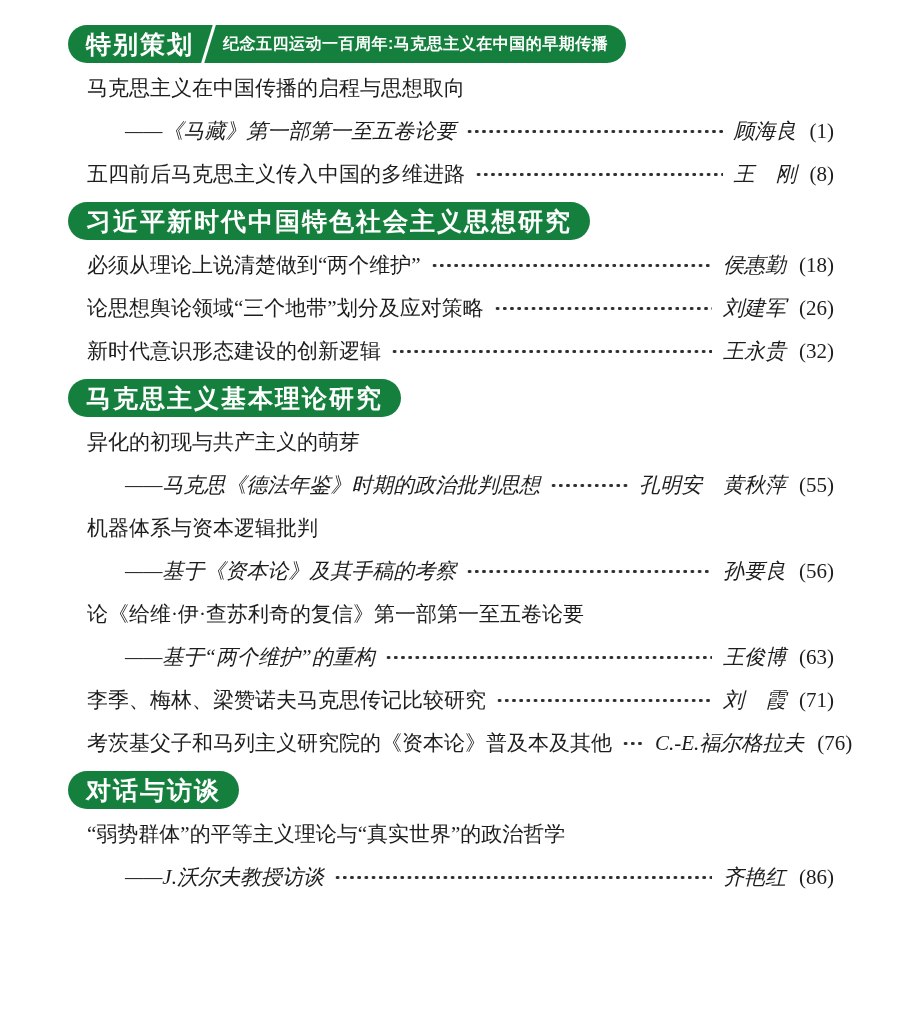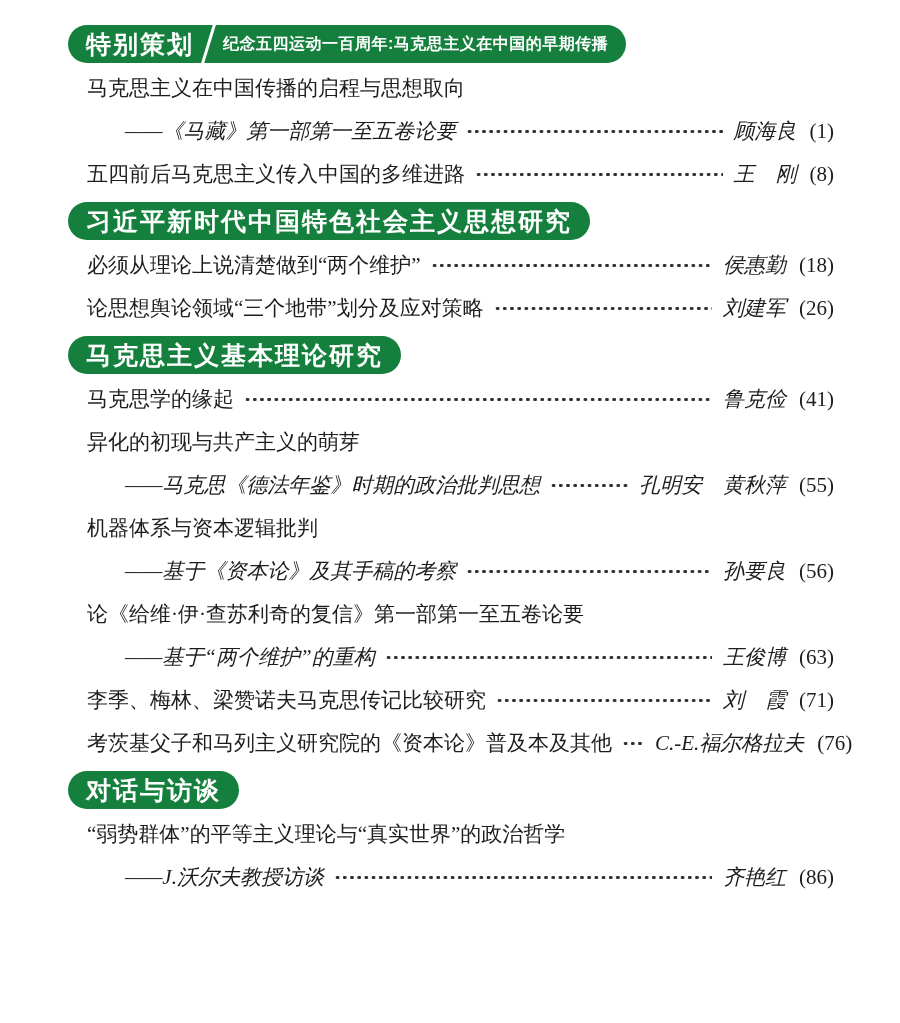--- a/index.html
+++ b/index.html
@@ -96,30 +96,30 @@
           <span class="dot-leader"></span>
           <span class="entry-authors">侯惠勤</span>
           <span class="entry-page">(18)</span>
         </div>
         <div class="toc-row">
           <span class="entry-title">论思想舆论领域“三个地带”划分及应对策略</span>
           <span class="dot-leader"></span>
           <span class="entry-authors">刘建军</span>
           <span class="entry-page">(26)</span>
         </div>
+        <div class="toc-row">
+          <span class="entry-title">新时代意识形态建设的创新逻辑</span>
+          <span class="dot-leader"></span>
+          <span class="entry-authors">王永贵</span>
+          <span class="entry-page">(32)</span>
+        </div>
       </div></section>
     <section class="toc-section"><div class="badge">
         <span class="badge-label">马克思主义基本理论研究</span>
       </div><div class="section-rows">
-        <div class="toc-row">
-          <span class="entry-title">马克思学的缘起</span>
-          <span class="dot-leader"></span>
-          <span class="entry-authors">鲁克俭</span>
-          <span class="entry-page">(41)</span>
-        </div>
         <div class="toc-row">
           <span class="entry-title">异化的初现与共产主义的萌芽</span>
         </div>
         <div class="toc-row indent">
           <span class="entry-title kai">——马克思《德法年鉴》时期的政治批判思想</span>
           <span class="dot-leader"></span>
           <span class="entry-authors">孔明安　黄秋萍</span>
           <span class="entry-page">(55)</span>
         </div>
         <div class="toc-row">

